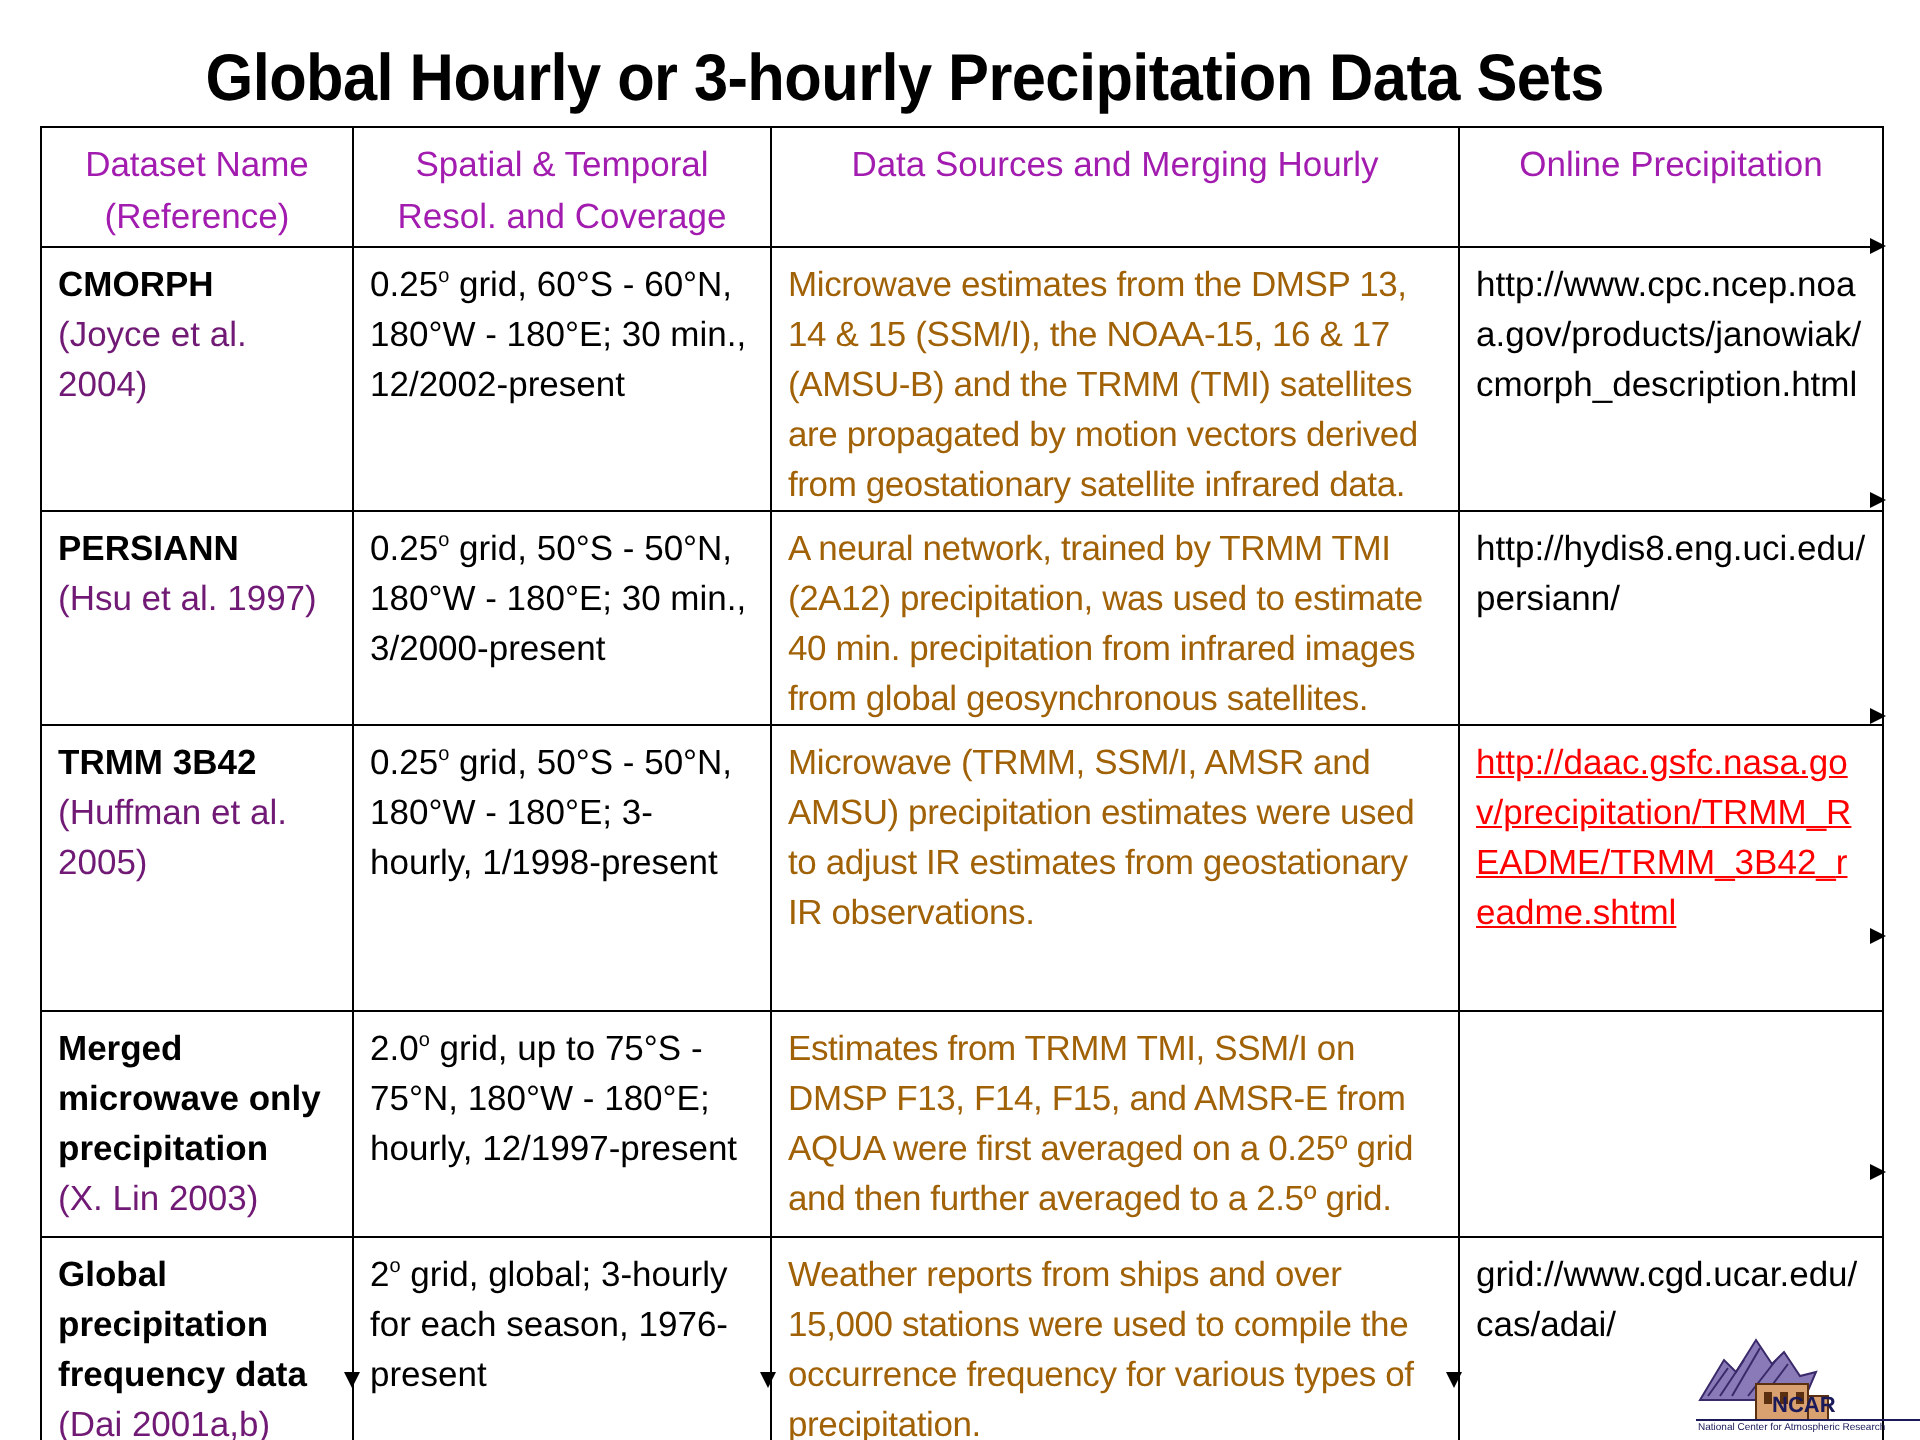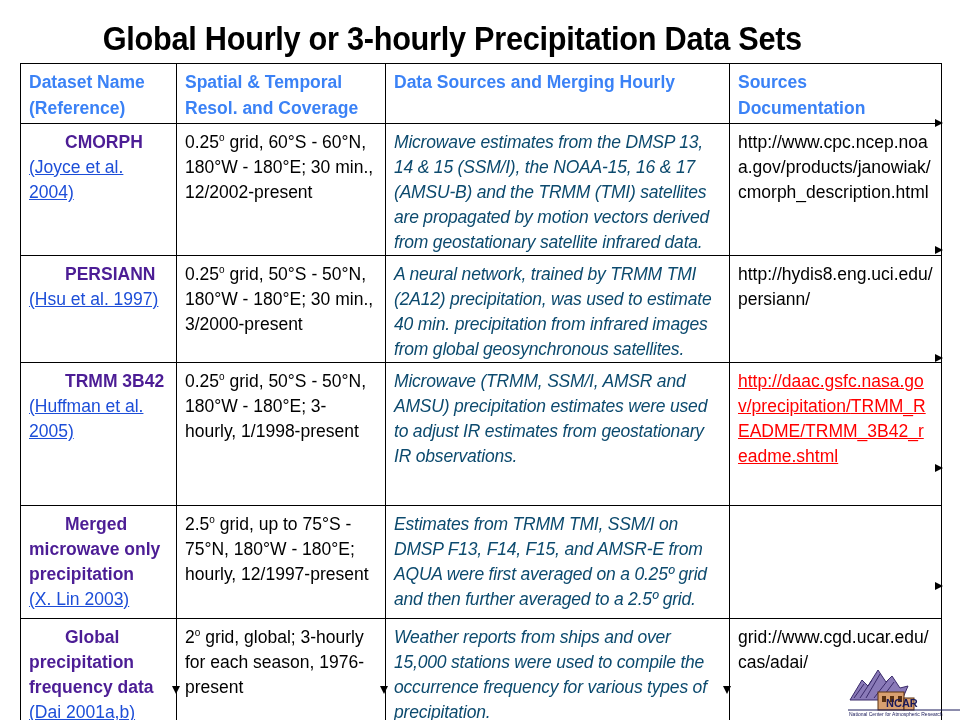--- a/index.html
+++ b/index.html
@@ -14,26 +14,27 @@
   }
   .tbl {
     position: absolute; left: 20px; top: 63px; width: 921px; height: 630px;
     border-collapse: collapse; table-layout: fixed;
   }
   .tbl td, .tbl th {
     border: 1px solid #000; vertical-align: top; padding: 6px 8px 0 8px;
     font-size: 17.5px; line-height: 25px; text-align: left; font-weight: normal;
   }
   .tbl th {
-    color: #3b82f6; font-weight: bold; font-size: 17.5px; line-height: 26px;
+    color: #a21caf; font-weight: normal; font-size: 17.5px; line-height: 26px;
     padding-top: 5px;
+    text-align: center;
   }
-  .name { color: #4c1d95; font-weight: bold; margin-left: 36px; }
-  .ref { color: #1d4ed8; text-decoration: underline; }
-  .method { font-size: 15.5px; line-height: 24.5px; color: #0c4a6e; font-weight: normal; letter-spacing: -0.2px; font-style: italic; }
+  .name { color: #000000; font-weight: bold; }
+  .ref { color: #701a75; }
+  .method { font-size: 15.5px; line-height: 24.5px; color: #a16207; font-weight: normal; letter-spacing: -0.2px; }
   .doc { font-weight: bold; font-size: 17px; word-break: break-all; }
   .doc.link { color: #ff0000; text-decoration: underline; }
   .doc.link .thin { font-weight: normal; margin-top: 12px; }
   .sup { font-size: 10px; vertical-align: super; line-height: 0; }
   .arrow-r {
     position: absolute; width: 0; height: 0; border-top: 4px solid transparent; border-bottom: 4px solid transparent;
     border-left: 8px solid #000;
   }
   .arrow-d {
     position: absolute; width: 0; height: 0; border-left: 4px solid transparent; border-right: 4px solid transparent;
@@ -53,21 +54,21 @@
     <col style="width:156px">
       <col style="width:209px">
       <col style="width:344px">
       <col style="width:212px">
   </colgroup>
   <tbody>
       <tr style="height:60px">
     <th><span>Dataset Name</span><br><span>(Reference)</span></th>
     <th><span>Spatial &amp; Temporal</span><br><span>Resol. and Coverage</span></th>
     <th><span>Data Sources and Merging Hourly</span></th>
-    <th><span>Sources Documentation</span></th>
+    <th><span>Online Precipitation</span></th>
   </tr>
 
   <tr style="height:130px">
     <td><span class="name">CMORPH</span><br><span class="ref">(Joyce et al. 2004)</span></td>
     <td><span>0.25</span><span class="sup">o</span><span> grid, 60°S - 60°N, 180°W - 180°E; 30 min., 12/2002-present</span></td>
     <td class="method">Microwave estimates from the DMSP 13, 14 &amp; 15 (SSM/I), the NOAA-15, 16 &amp; 17 (AMSU-B) and the TRMM (TMI) satellites are propagated by motion vectors derived from geostationary satellite infrared data.</td>
     <td class="doc">http://www.cpc.ncep.noaa.gov/products/janowiak/cmorph_description.html</td>
   </tr>
 
   <tr style="height:103px">
@@ -79,21 +80,21 @@
 
   <tr style="height:143px">
     <td><span class="name">TRMM 3B42</span><br><span class="ref">(Huffman et al. 2005)</span></td>
     <td><span>0.25</span><span class="sup">o</span><span> grid, 50°S - 50°N, 180°W - 180°E; 3-hourly, 1/1998-present</span></td>
     <td class="method">Microwave (TRMM, SSM/I, AMSR and AMSU) precipitation estimates were used to adjust IR estimates from geostationary IR observations.</td>
     <td class="doc link"><span>http://daac.gsfc.nasa.gov/precipitation/</span><span class="thin">TRMM_README/TRMM_3B42_</span><span>readme.shtml</span></td>
   </tr>
 
   <tr style="height:113px">
     <td><span class="name">Merged microwave only precipitation</span><br><span class="ref">(X. Lin 2003)</span></td>
-    <td><span>2.5</span><span class="sup">o</span><span> grid, up to 75°S - 75°N,  180°W - 180°E; hourly, 12/1997-present</span></td>
+    <td><span>2.0</span><span class="sup">o</span><span> grid, up to 75°S - 75°N,  180°W - 180°E; hourly, 12/1997-present</span></td>
     <td class="method">Estimates from TRMM TMI, SSM/I  on DMSP F13, F14, F15, and AMSR-E from AQUA were first averaged on a 0.25º grid and then further averaged to a 2.5º grid.</td>
     <td class="doc"></td>
   </tr>
 
   <tr style="height:94px">
     <td><span class="name">Global precipitation frequency data</span><br><span class="ref">(Dai 2001a,b)</span></td>
     <td><span>2</span><span class="sup">o</span><span> grid, global; 3-hourly for each season, 1976-present</span></td>
     <td class="method">Weather reports from ships and over 15,000 stations were used to compile the occurrence frequency for various types of precipitation.</td>
     <td class="doc">grid://www.cgd.ucar.edu/cas/adai/</td>
   </tr>

